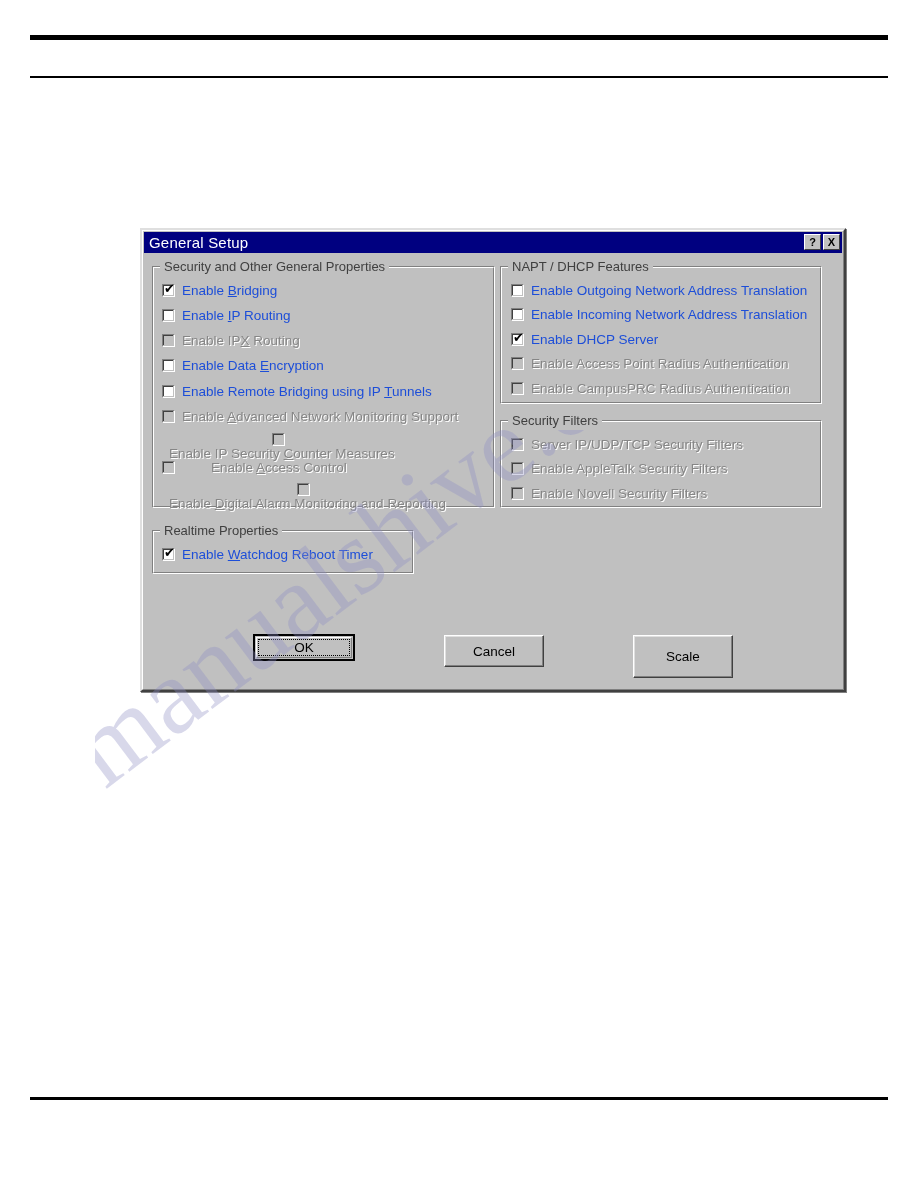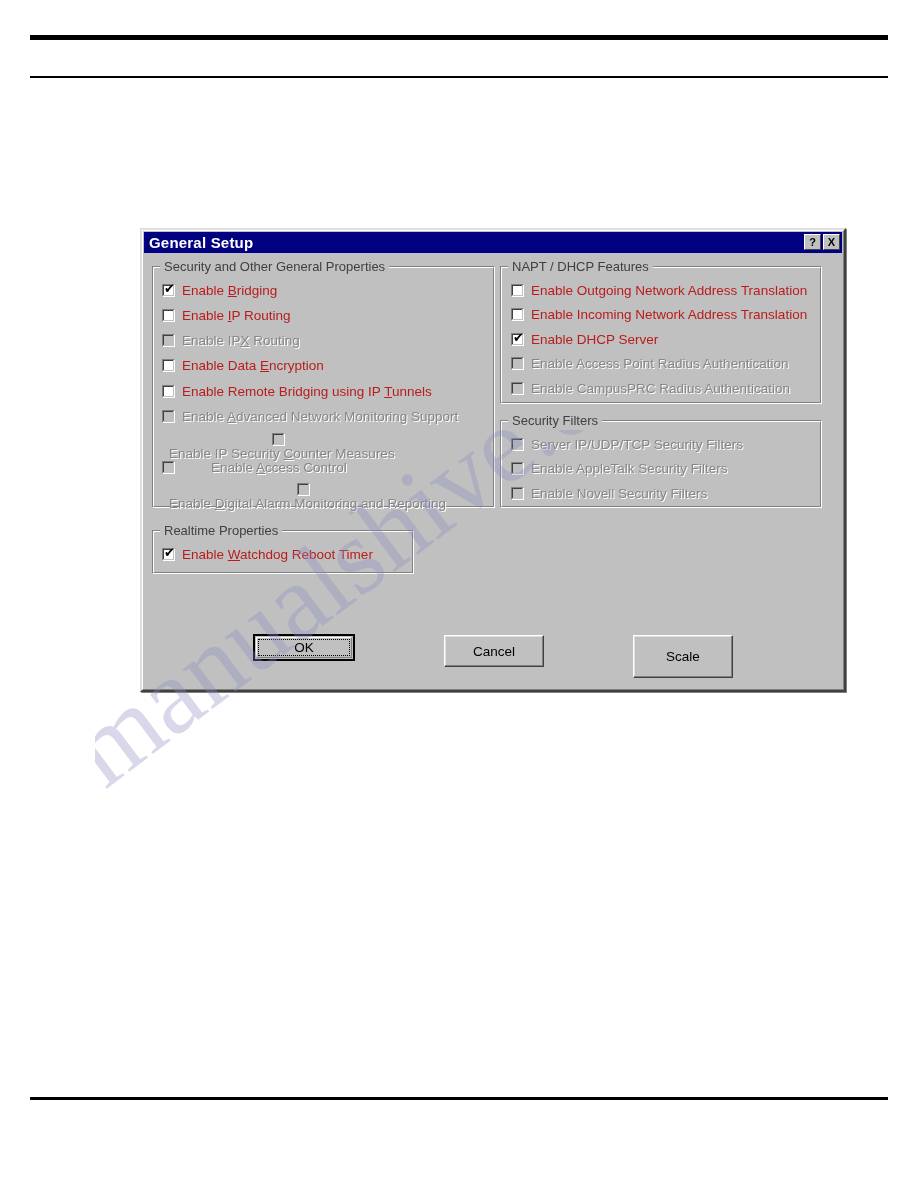--- a/index.html
+++ b/index.html
@@ -54,21 +54,21 @@
     left: 2px; top: 2px;
     width: 698px;
     height: 21px;
     background: #000080;
     display: flex;
     align-items: center;
   }
   .titlebar-text {
     color: #ffffff;
     font-size: 15px;
-    font-weight: bold;
+    font-weight: normal;
     margin-left: 5px;
     letter-spacing: 0.2px;
     white-space: nowrap;
   }
   .titlebar-buttons {
     position: absolute;
     right: 2px;
     top: 2px;
     display: flex;
     gap: 2px;
@@ -156,21 +156,21 @@
     left: 1px;
     top: -3px;
     font-size: 13px;
     line-height: 13px;
     color: #000000;
     font-family: "DejaVu Sans", sans-serif;
   }
   .cb-label {
     margin-left: 7px;
     font-size: 13.5px;
-    color: #b91c1c;
+    color: #1d4ed8;
     line-height: 15px;
   }
   .cb-row.disabled .cb-label {
     color: #868686;
     text-shadow: 1px 1px 0 #ffffff;
   }
   .cb-label u {
     text-decoration: underline;
   }
 

